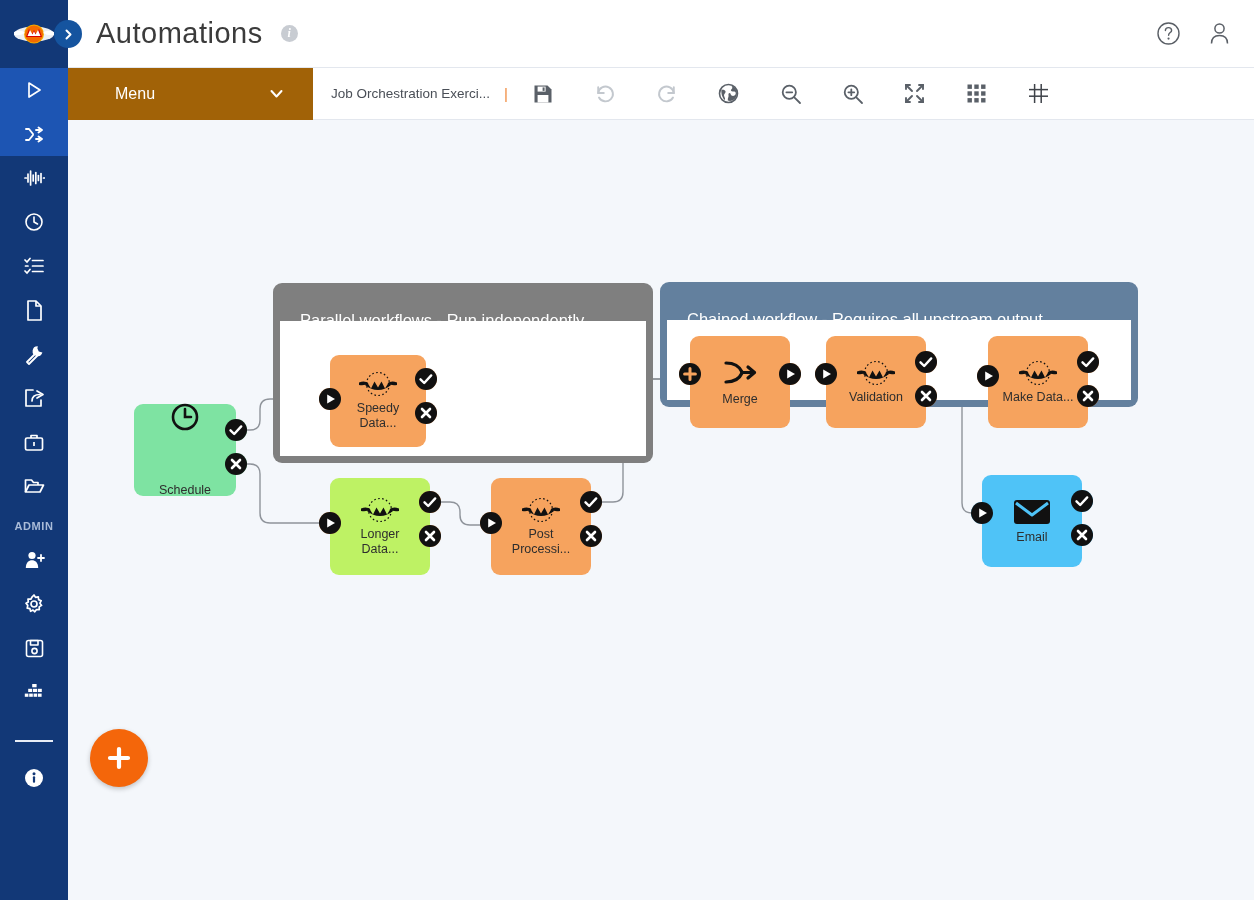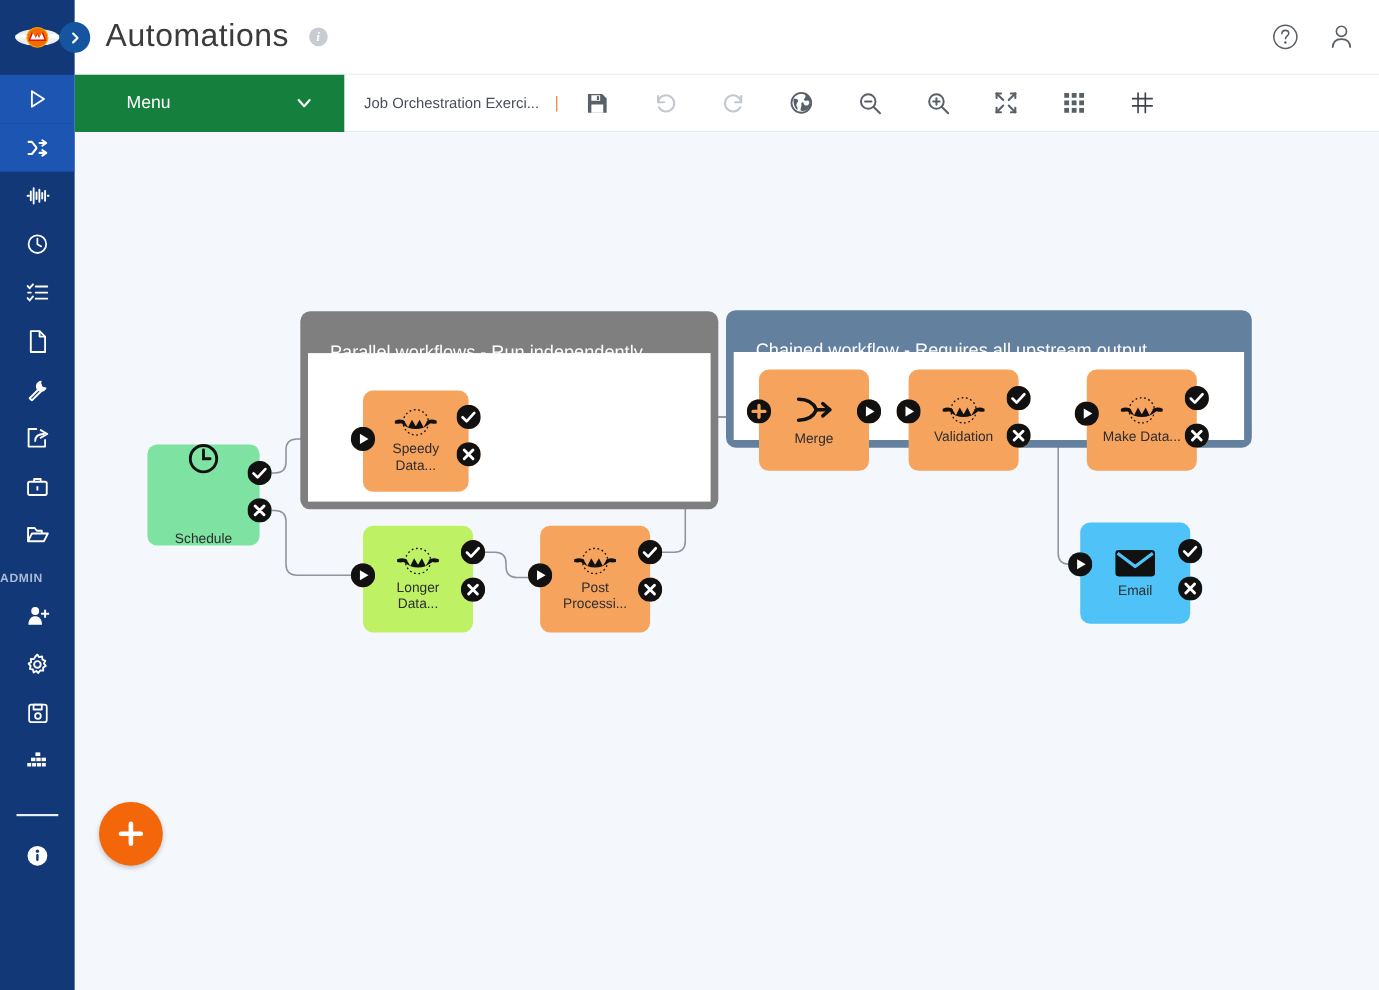--- a/index.html
+++ b/index.html
@@ -37,20 +37,21 @@
     flex: 0 0 44px;
   }
   .side-icon.active { background: #1d55b3; }
   .side-icon svg { display: block; }
   #admin-label {
     width: 68px;
     color: #a9bbd8;
     font-size: 11px;
     font-weight: bold;
     letter-spacing: 0.6px;
+    text-align: center;
     margin-top: 12px;
     margin-bottom: 6px;
     flex: 0 0 auto;
   }
   #side-divider {
     width: 38px; height: 2px; background: #e8edf6;
     margin: 26px 0 14px 0; flex: 0 0 2px;
   }
 
   
@@ -94,21 +95,21 @@
   
   #toolbar {
     position: absolute; left: 68px; top: 68px;
     width: 1186px; height: 52px;
     background: #ffffff;
     border-bottom: 1px solid #e3e7ee;
     display: flex; align-items: center;
   }
   #menu-btn {
     width: 245px; height: 52px;
-    background: #15803d;
+    background: #a16207;
     color: #ffffff;
     display: flex; align-items: center;
     font-size: 16px;
     cursor: pointer;
     flex: 0 0 245px;
     text-align: center;
   }
   #menu-label { margin-left: 47px; }
   #menu-caret { margin-left: auto; margin-right: 28px; display: flex; }
   #flow-name {

